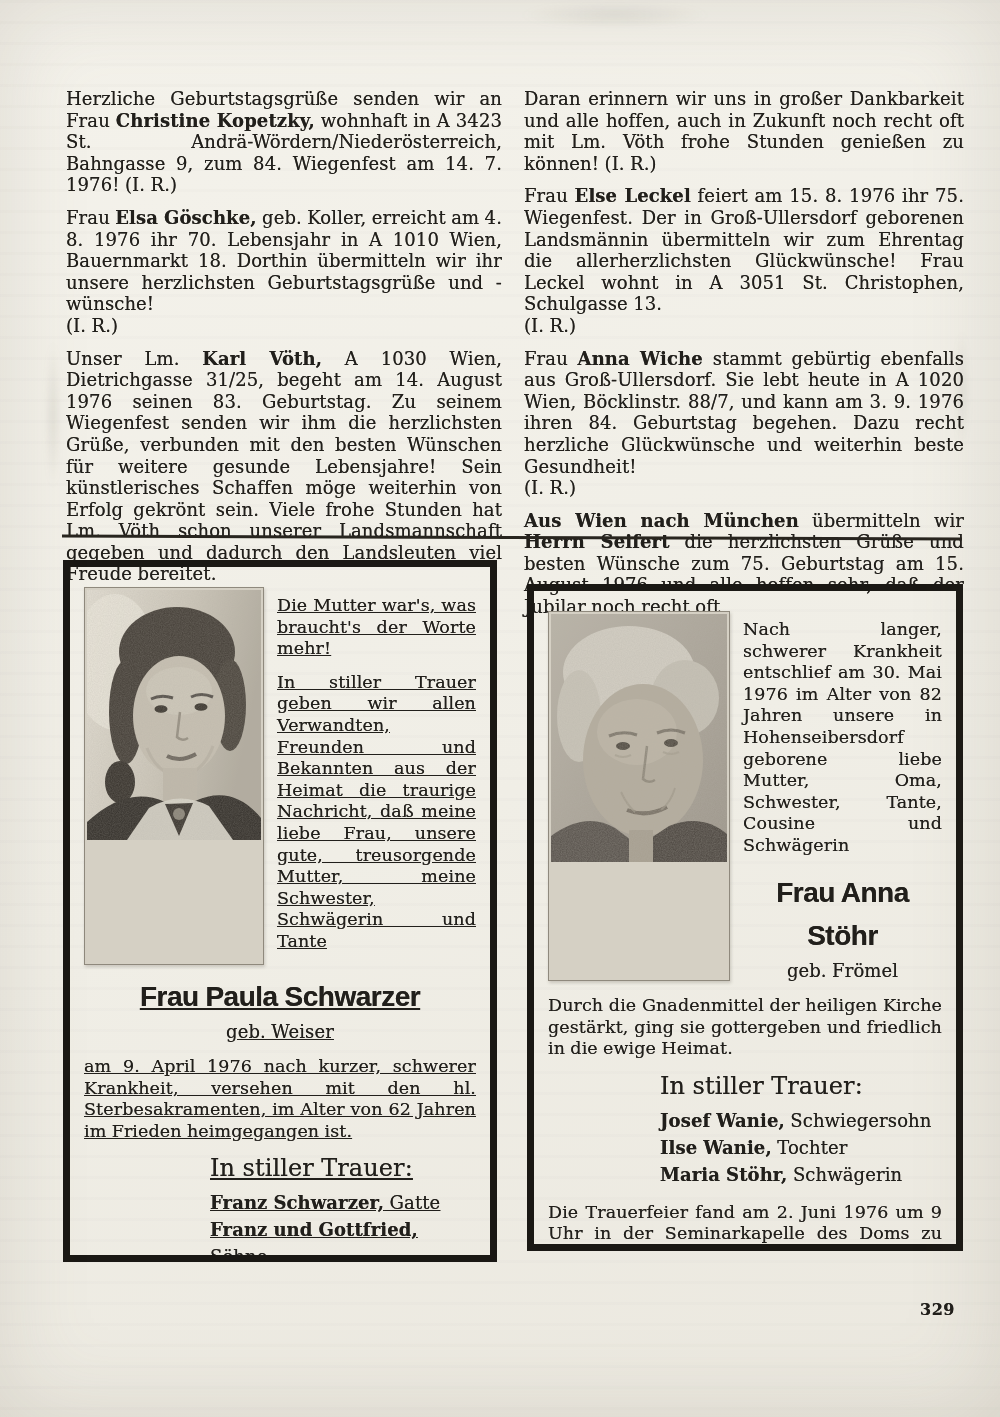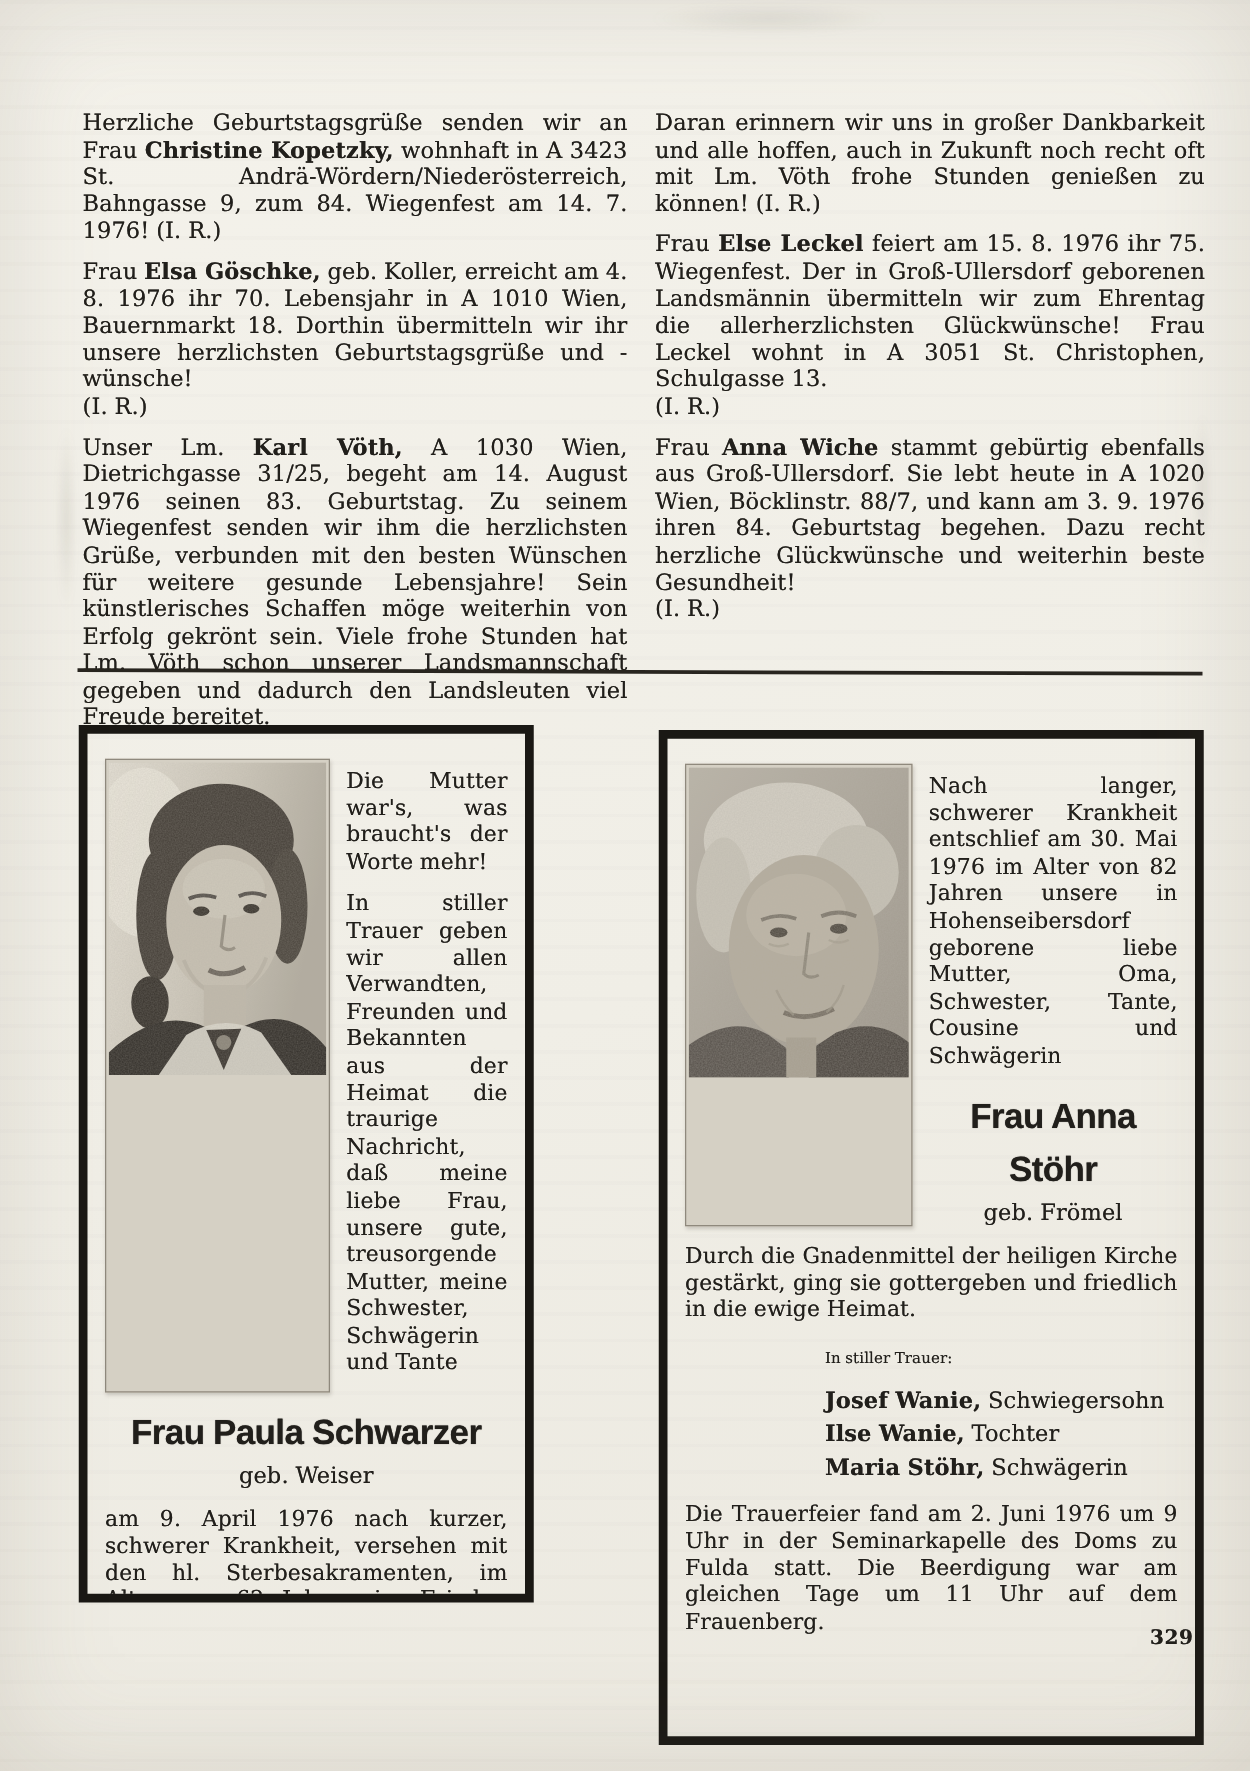--- a/index.html
+++ b/index.html
@@ -33,35 +33,35 @@
 
   
   .rule{position:absolute;left:62px;top:536px;width:900px;height:3px;background:#28251f;
     transform:rotate(.18deg);}
 
   
   .card{position:absolute;border:7px solid #1a1814;box-sizing:border-box;
     padding:12px 14px;overflow:hidden;
     font-size:17.5px;line-height:21.6px;letter-spacing:.1px;word-spacing:-.4px;
     text-shadow:0 0 .45px rgba(33,31,27,.75);}
-  .card-left{left:63px;top:580px;width:364px;height:702px;}
-  .card-right{left:527px;top:584px;width:436px;height:812px;}
+  .card-left{left:63px;top:560px;width:434px;height:702px;text-decoration:underline;}
+  .card-right{left:527px;top:584px;width:436px;height:667px;}
   .row{display:flex;}
   .photo{flex:0 0 auto;border:1px solid #8f897d;background:#d5d0c4;padding:2px;
     margin-top:8px;box-shadow:1px 2px 3px rgba(90,85,70,.25);}
   .photo svg{display:block;}
   .sidecol{flex:1 1 auto;padding:16px 0 0 13px;}
   .sidecol .par{margin-bottom:12px;}
   .obit-name{font-family:"Liberation Sans","DejaVu Sans",sans-serif;font-weight:700;
     letter-spacing:-.5px;font-size:28px;line-height:43px;text-align:center;margin-top:10px;
     text-shadow:0 0 .6px rgba(20,18,15,.8);}
   .obit-name-side{margin-top:14px;}
   .obit-nee{text-align:center;font-size:18px;margin-top:3px;}
   .body-par{margin-top:14px;}
-  .trauer-label{margin-top:16px;font-size:12px;}
+  .trauer-label{margin-top:16px;font-size:24px;}
   .indent-l{margin-left:126px;}
   .indent-r{margin-left:112px;}
   .mourners{margin-top:9px;line-height:27px;font-size:18px;}
 
   
   .pagenum{position:absolute;left:920px;top:1300px;font-size:16px;font-weight:700;
     letter-spacing:.5px;text-shadow:0 0 .5px rgba(33,31,27,.8);}
 </style>
 </head>
 <body>
@@ -75,20 +75,21 @@
 
   <div class="col col-left">
       <p class="par"><span>Herzliche Geburtstagsgrüße senden wir an Frau </span><span class="b">Christine Kopetzky,</span><span> wohnhaft in A 3423 St. Andrä-Wördern/Niederösterreich, Bahngasse 9, zum 84. Wiegenfest am 14. 7. 1976! (I. R.)</span></p>
       <p class="par"><span>Frau </span><span class="b">Elsa Göschke,</span><span> geb. Koller, erreicht am 4. 8. 1976 ihr 70. Lebensjahr in A 1010 Wien, Bauernmarkt 18. Dorthin übermitteln wir ihr unsere herzlichsten Geburtstagsgrüße und -wünsche!</span><span class="ir">(I. R.)</span></p>
       <p class="par"><span>Unser Lm. </span><span class="b">Karl Vöth,</span><span> A 1030 Wien, Dietrichgasse 31/25, begeht am 14. August 1976 seinen 83. Geburtstag. Zu seinem Wiegenfest senden wir ihm die herzlichsten Grüße, verbunden mit den besten Wünschen für weitere gesunde Lebensjahre! Sein künstlerisches Schaffen möge weiterhin von Erfolg gekrönt sein. Viele frohe Stunden hat Lm. Vöth schon unserer Landsmannschaft gegeben und dadurch den Landsleuten viel Freude bereitet.</span></p>
     </div>
   <div class="col col-right">
       <p class="par"><span>Daran erinnern wir uns in großer Dankbarkeit und alle hoffen, auch in Zukunft noch recht oft mit Lm. Vöth frohe Stunden genießen zu können! (I. R.)</span></p>
       <p class="par"><span>Frau </span><span class="b">Else Leckel</span><span> feiert am 15. 8. 1976 ihr 75. Wiegenfest. Der in Groß-Ullersdorf geborenen Landsmännin übermitteln wir zum Ehrentag die allerherzlichsten Glückwünsche! Frau Leckel wohnt in A 3051 St. Christophen, Schulgasse 13.</span><span class="ir">(I. R.)</span></p>
       <p class="par"><span>Frau </span><span class="b">Anna Wiche</span><span> stammt gebürtig ebenfalls aus Groß-Ullersdorf. Sie lebt heute in A 1020 Wien, Böcklinstr. 88/7, und kann am 3. 9. 1976 ihren 84. Geburtstag begehen. Dazu recht herzliche Glückwünsche und weiterhin beste Gesundheit!</span><span class="ir">(I. R.)</span></p>
+      <p class="par"><span class="b">Aus Wien nach München</span><span> übermitteln wir </span><span class="b">Herrn Seifert</span><span> die herzlichsten Grüße und besten Wünsche zum 75. Geburtstag am 15. August 1976 und alle hoffen sehr, daß der Jubilar noch recht oft</span></p>
     </div>
 
   <div class="rule"></div>
 
   <div class="card card-left">
     <div class="row">
       <div class="photo">
         <svg width="174" height="250" viewBox="0 0 174 250">
           <defs>
             <linearGradient id="lbg" x1="0" y1="0" x2="1" y2="0.3">

